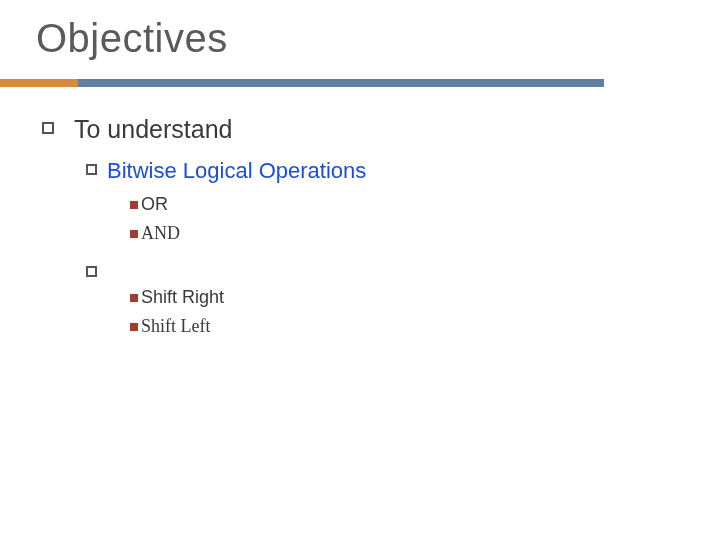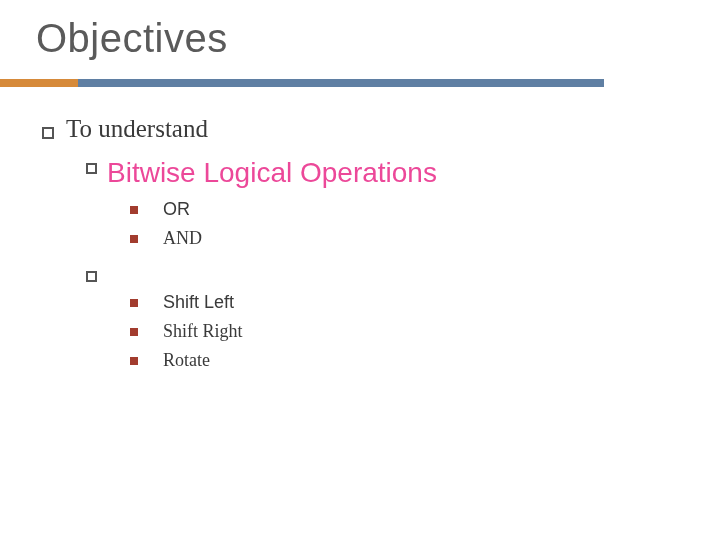--- a/index.html
+++ b/index.html
@@ -3,27 +3,27 @@
 <meta charset="utf-8">
 <style>
   * { margin: 0; padding: 0; box-sizing: border-box; }
   html, body { width: 720px; height: 540px; background: #fff; font-family: Arial, Helvetica, sans-serif; color: #3f3f3f; }
   .slide { width: 604px; height: 540px; position: relative; padding: 16px 36px 0 36px; }
   .title { font-size: 40px; font-weight: 400; color: #5a5a5a; letter-spacing: 0.5px; }
   .rule { position: relative; height: 8px; margin-top: 18px; width: 100%; }
   .rule .bar-full { position: absolute; left: -36px; right: -36px; top: 0; height: 8px; background: #5f7fa3; }
   .rule .bar-accent { position: absolute; left: -36px; width: 78px; top: 0; height: 8px; background: #d68a3a; }
   .content { margin-top: 28px; }
-  .lvl1 { display: flex; align-items: center; gap: 12px; margin-left: 6px; font-family: Liberation Serif, serif; }
+  .lvl1 { display: flex; align-items: flex-start; gap: 20px; margin-left: 6px; }
   .lvl1 .b1 { width: 12px; height: 12px; border: 2px solid #555; margin-top: 7px; flex: 0 0 auto; }
   .lvl1 .t1 { font-size: 25px; color: #3a3a3a; }
   .lvl2 { display: flex; align-items: flex-start; gap: 10px; margin-left: 50px; margin-top: 14px; }
   .lvl2 .b2 { width: 11px; height: 11px; border: 2px solid #555; margin-top: 6px; flex: 0 0 auto; }
-  .lvl2 .t2 { font-size: 28px; color: #ec4899; }
-  .lvl3 { display: flex; align-items: flex-start; gap: 25px; margin-left: 94px; margin-top: 10px; }
+  .lvl2 .t2 { font-size: 22px; color: #1d4ed8; }
+  .lvl3 { display: flex; align-items: flex-start; gap: 3px; margin-left: 94px; margin-top: 10px; }
   .lvl3 .b3 { width: 8px; height: 8px; background: #a23c2e; margin-top: 7px; flex: 0 0 auto; }
   .lvl3 .t3 { font-size: 18px; color: #3a3a3a; }
   .lvl3 + .lvl3 { margin-top: 8px; font-family: Liberation Serif, serif; }
   .lvl2.second { margin-top: 16px; }
 </style>
 </head>
 <body>
 
 <div class="slide">
   <div class="title">Objectives</div>
@@ -52,25 +52,21 @@
       <span class="b3"></span>
       <span class="t3">AND</span>
     </div>
 
     <div class="lvl2 second">
       <span class="b2"></span>
     </div>
 
     <div class="lvl3">
       <span class="b3"></span>
-      <span class="t3">Shift Left</span>
-    </div>
-    <div class="lvl3">
-      <span class="b3"></span>
       <span class="t3">Shift Right</span>
     </div>
     <div class="lvl3">
       <span class="b3"></span>
-      <span class="t3">Rotate</span>
+      <span class="t3">Shift Left</span>
     </div>
 
   </div>
 </div>
 
 </body></html>

